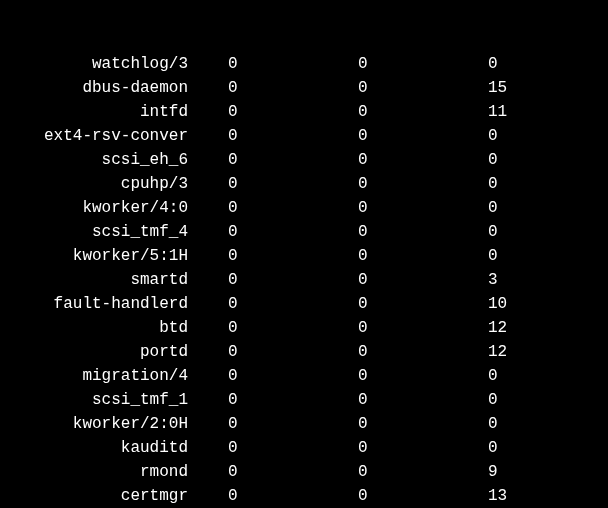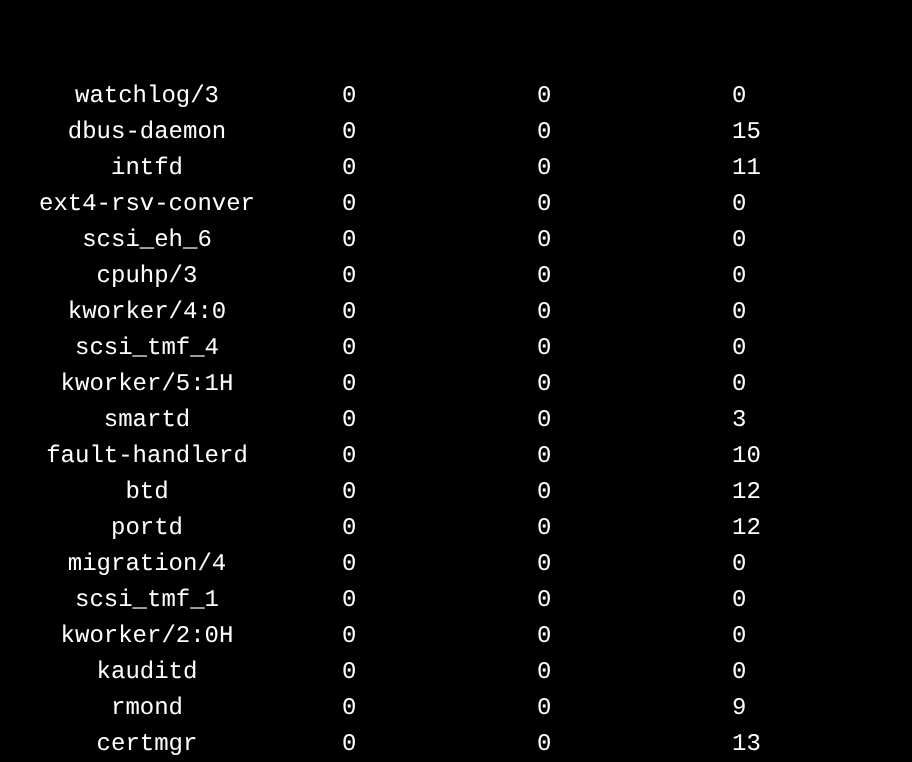--- a/index.html
+++ b/index.html
@@ -19,21 +19,21 @@
       overflow: hidden;
     }
     .terminal {
       white-space: pre;
     }
     .row {
       display: flex;
     }
     .col-name {
       width: 180px;
-      text-align: center;
+      text-align: right;
     }
     .col-val {
       width: 130px;
       text-align: left;
       padding-left: 40px;
     }
   </style>
 </head>
 <body>
 

